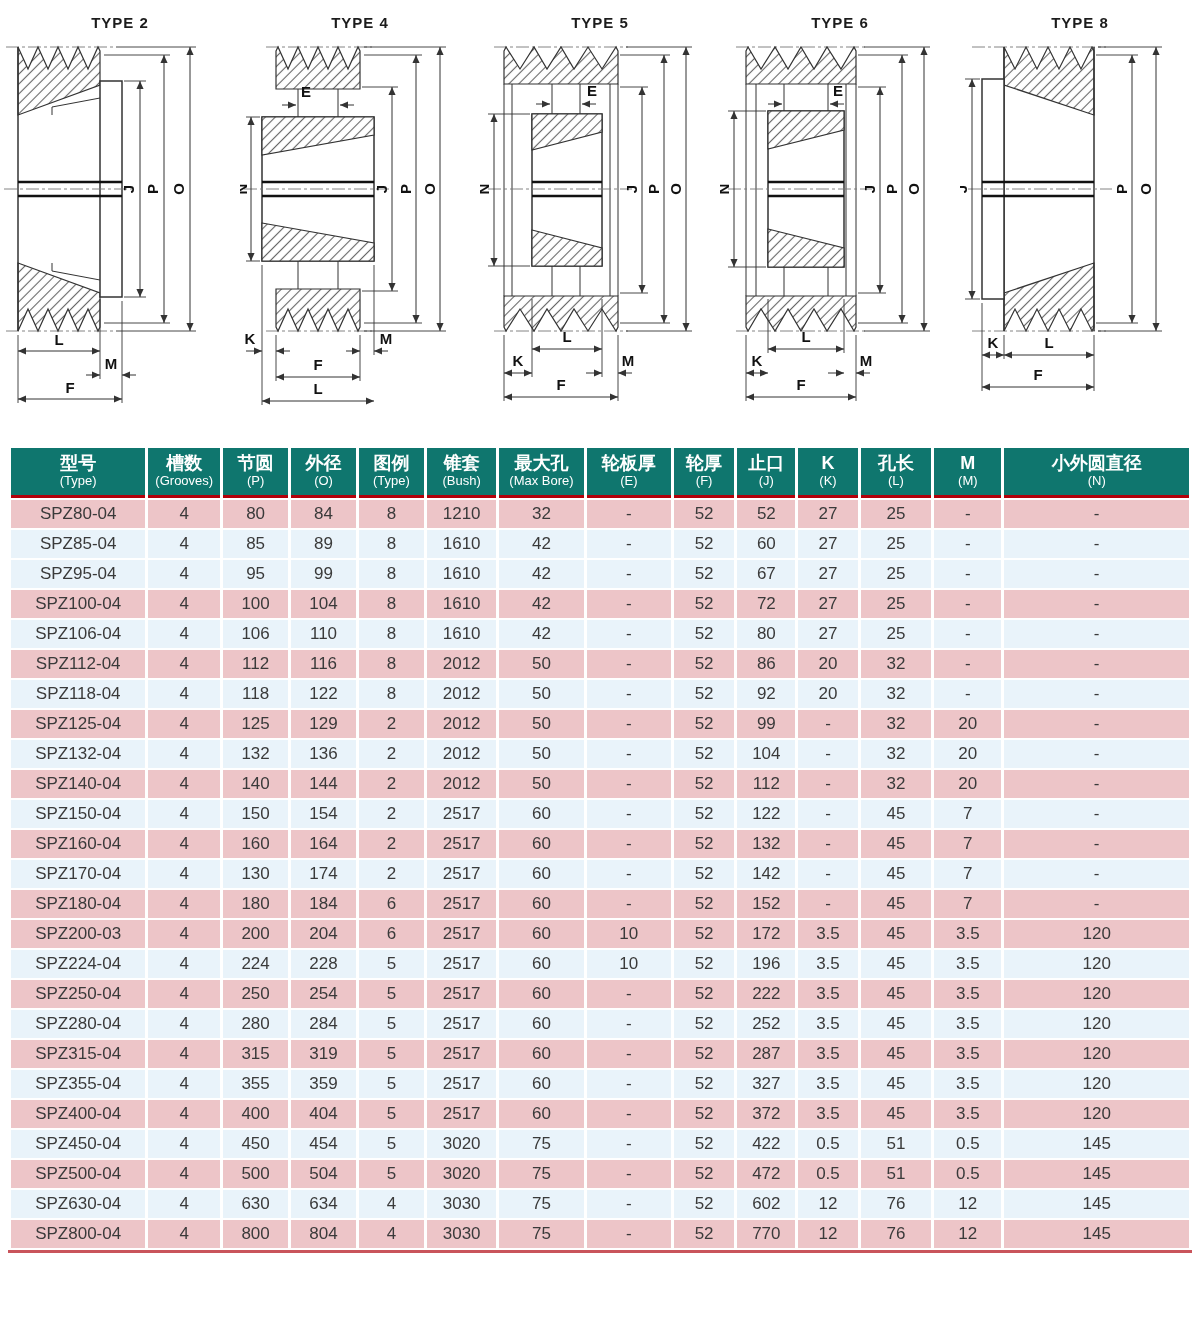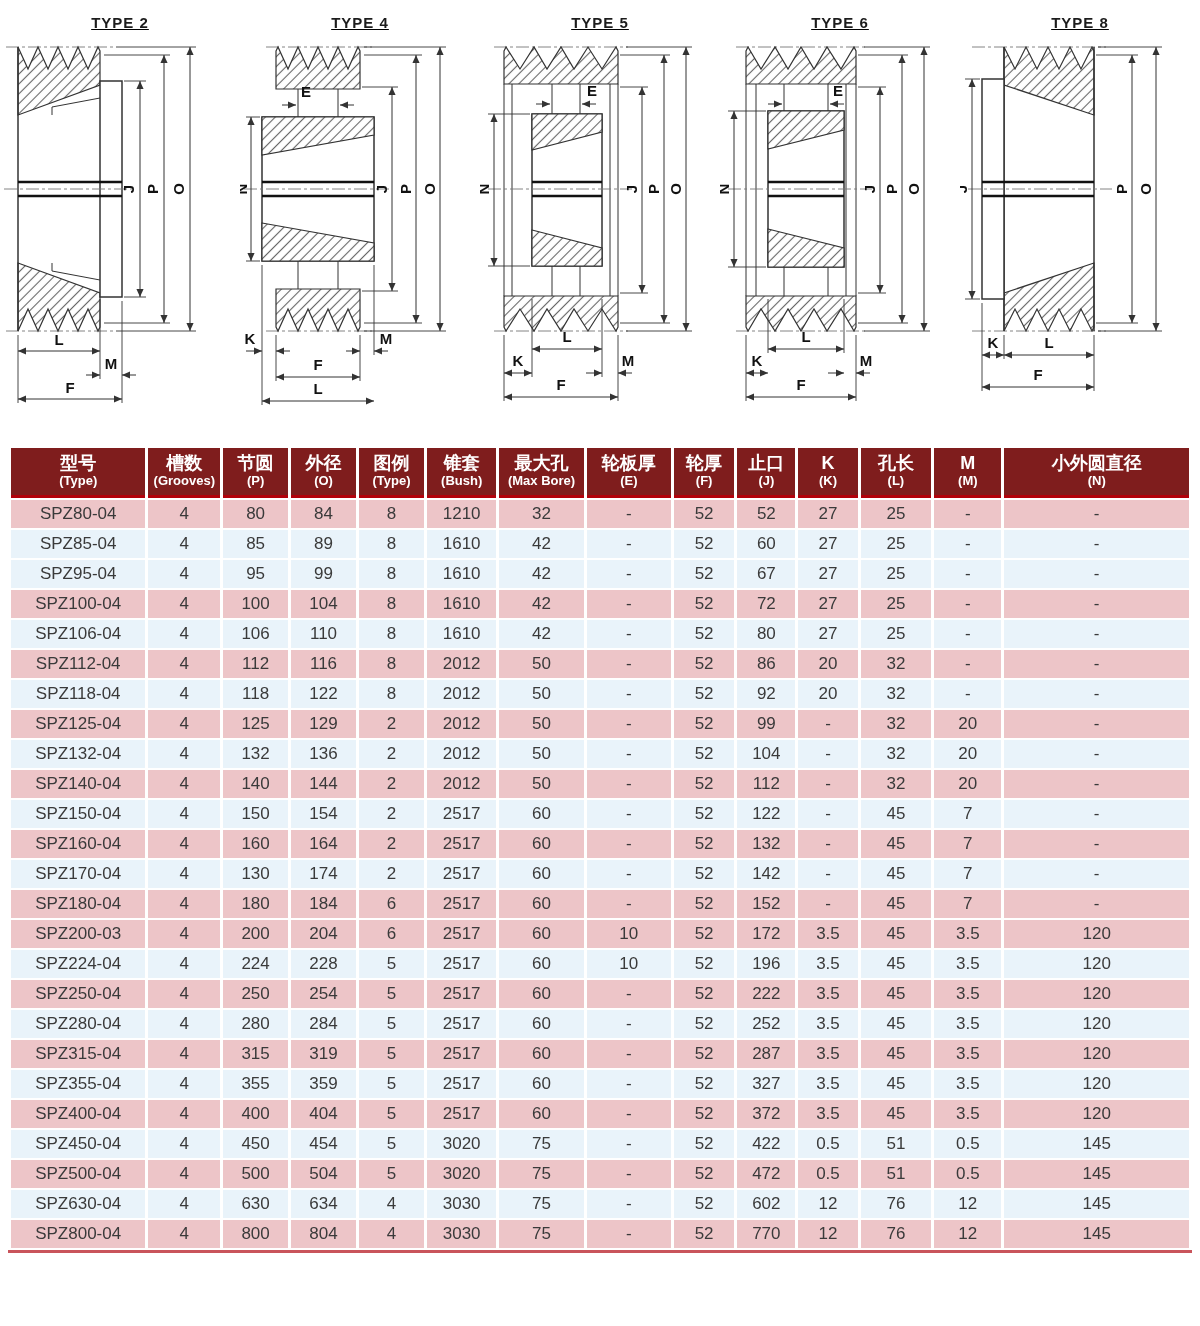--- a/index.html
+++ b/index.html
@@ -1,20 +1,20 @@
 <!DOCTYPE html>
 <html><head>
 <meta charset="utf-8">
 <style>
   html,body { margin:0; padding:0; background:#fff; }
   body { width:1200px; font-family:"Liberation Sans", sans-serif; }
 
   
   .drawings { display:flex; width:1200px; height:446px; }
-  .drawing { width:240px; position:relative;text-decoration:underline; }
+  .drawing { width:240px; position:relative; }
   .drawing-title { text-align:center; font-size:15px; font-weight:bold; color:#1c1c1c;
                    letter-spacing:1px; margin:14px 0 2px; }
   .drawing svg { display:block; }
 
   svg .edge   { stroke:#333; stroke-width:1.5; fill:none; }
   svg .thin   { stroke:#333; stroke-width:1;   fill:none; }
   svg .hatchp { stroke:#333; stroke-width:1.2; }
   svg .outline{ fill:#fff;  stroke:#333; stroke-width:1.5; }
   svg .bore   { stroke:#111; stroke-width:2.6; }
   svg .cl     { stroke:#777; stroke-width:0.9; stroke-dasharray:13 3 3 3; fill:none; }
@@ -23,24 +23,24 @@
   svg .lbl    { font-family:"Liberation Sans",sans-serif; font-size:15px; font-weight:bold;
                 fill:#111; text-anchor:middle; }
 
   
   .table-wrap { padding:0 8px 4px; }
   table[data-name="spec-table"] {
       width:100%; table-layout:fixed; border-collapse:separate; border-spacing:3px 2px;
       font-size:17px; color:#3a3a3a;
       border-bottom:3px solid #c9545b;
   }
-  thead th { background:#7f1d1d; color:#fff; font-weight:bold; vertical-align:middle;
+  thead th { background:#0f766e; color:#fff; font-weight:bold; vertical-align:middle;
              padding:5px 1px 6px; line-height:1.12; border-bottom:3px solid #b2000a; }
   thead th .zh { font-size:18px; }
-  thead th .en { font-size:13px; font-weight:700; margin-top:1px; }
+  thead th .en { font-size:13px; font-weight:400; margin-top:1px; }
   tbody td { text-align:center; padding:3px 2px; line-height:22px; }
   tr.pink td { background:#edc5c8; }
   tr.blue td { background:#e9f3fa; }
 
   col.c1 {width:11.8%} col.c2 {width:6.3%} col.c3 {width:5.7%} col.c4 {width:5.7%}
   col.c5 {width:5.7%}  col.c6 {width:6.1%} col.c7 {width:7.4%} col.c8 {width:7.4%}
   col.c9 {width:5.3%}  col.c10{width:5.1%} col.c11{width:5.2%} col.c12{width:6.2%}
   col.c13{width:5.9%}  col.c14{width:auto}
 </style>
 </head>

